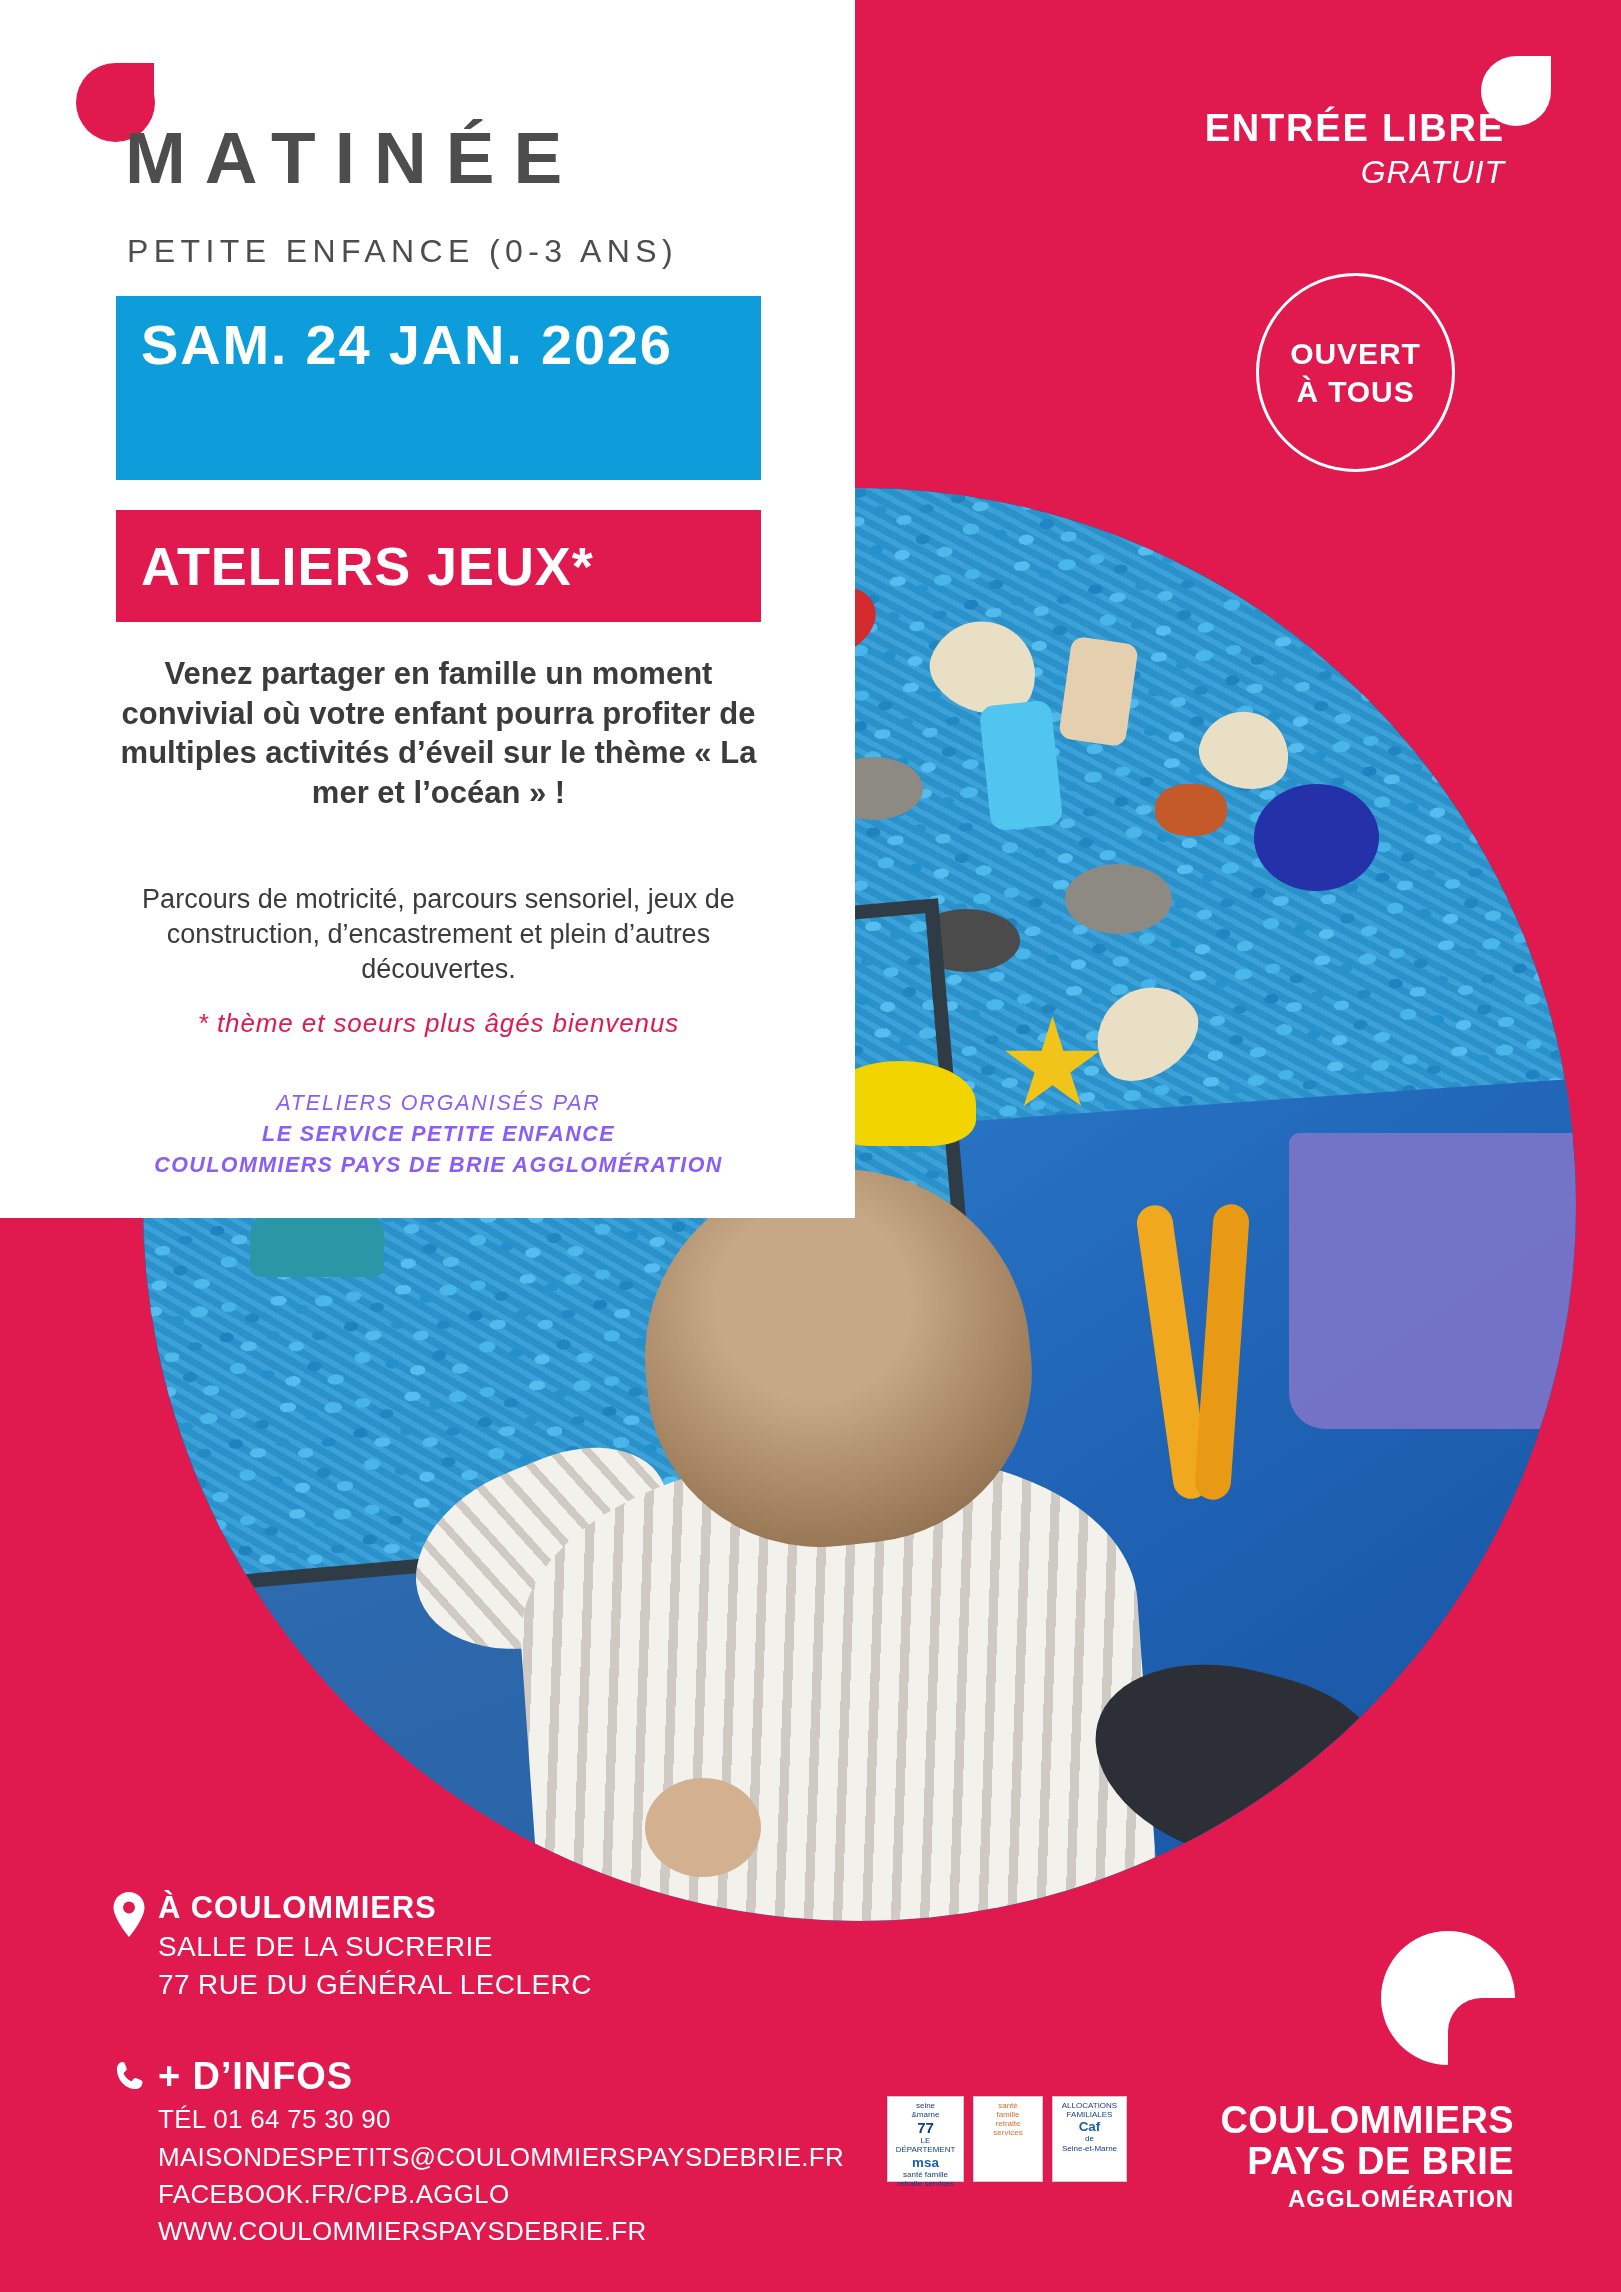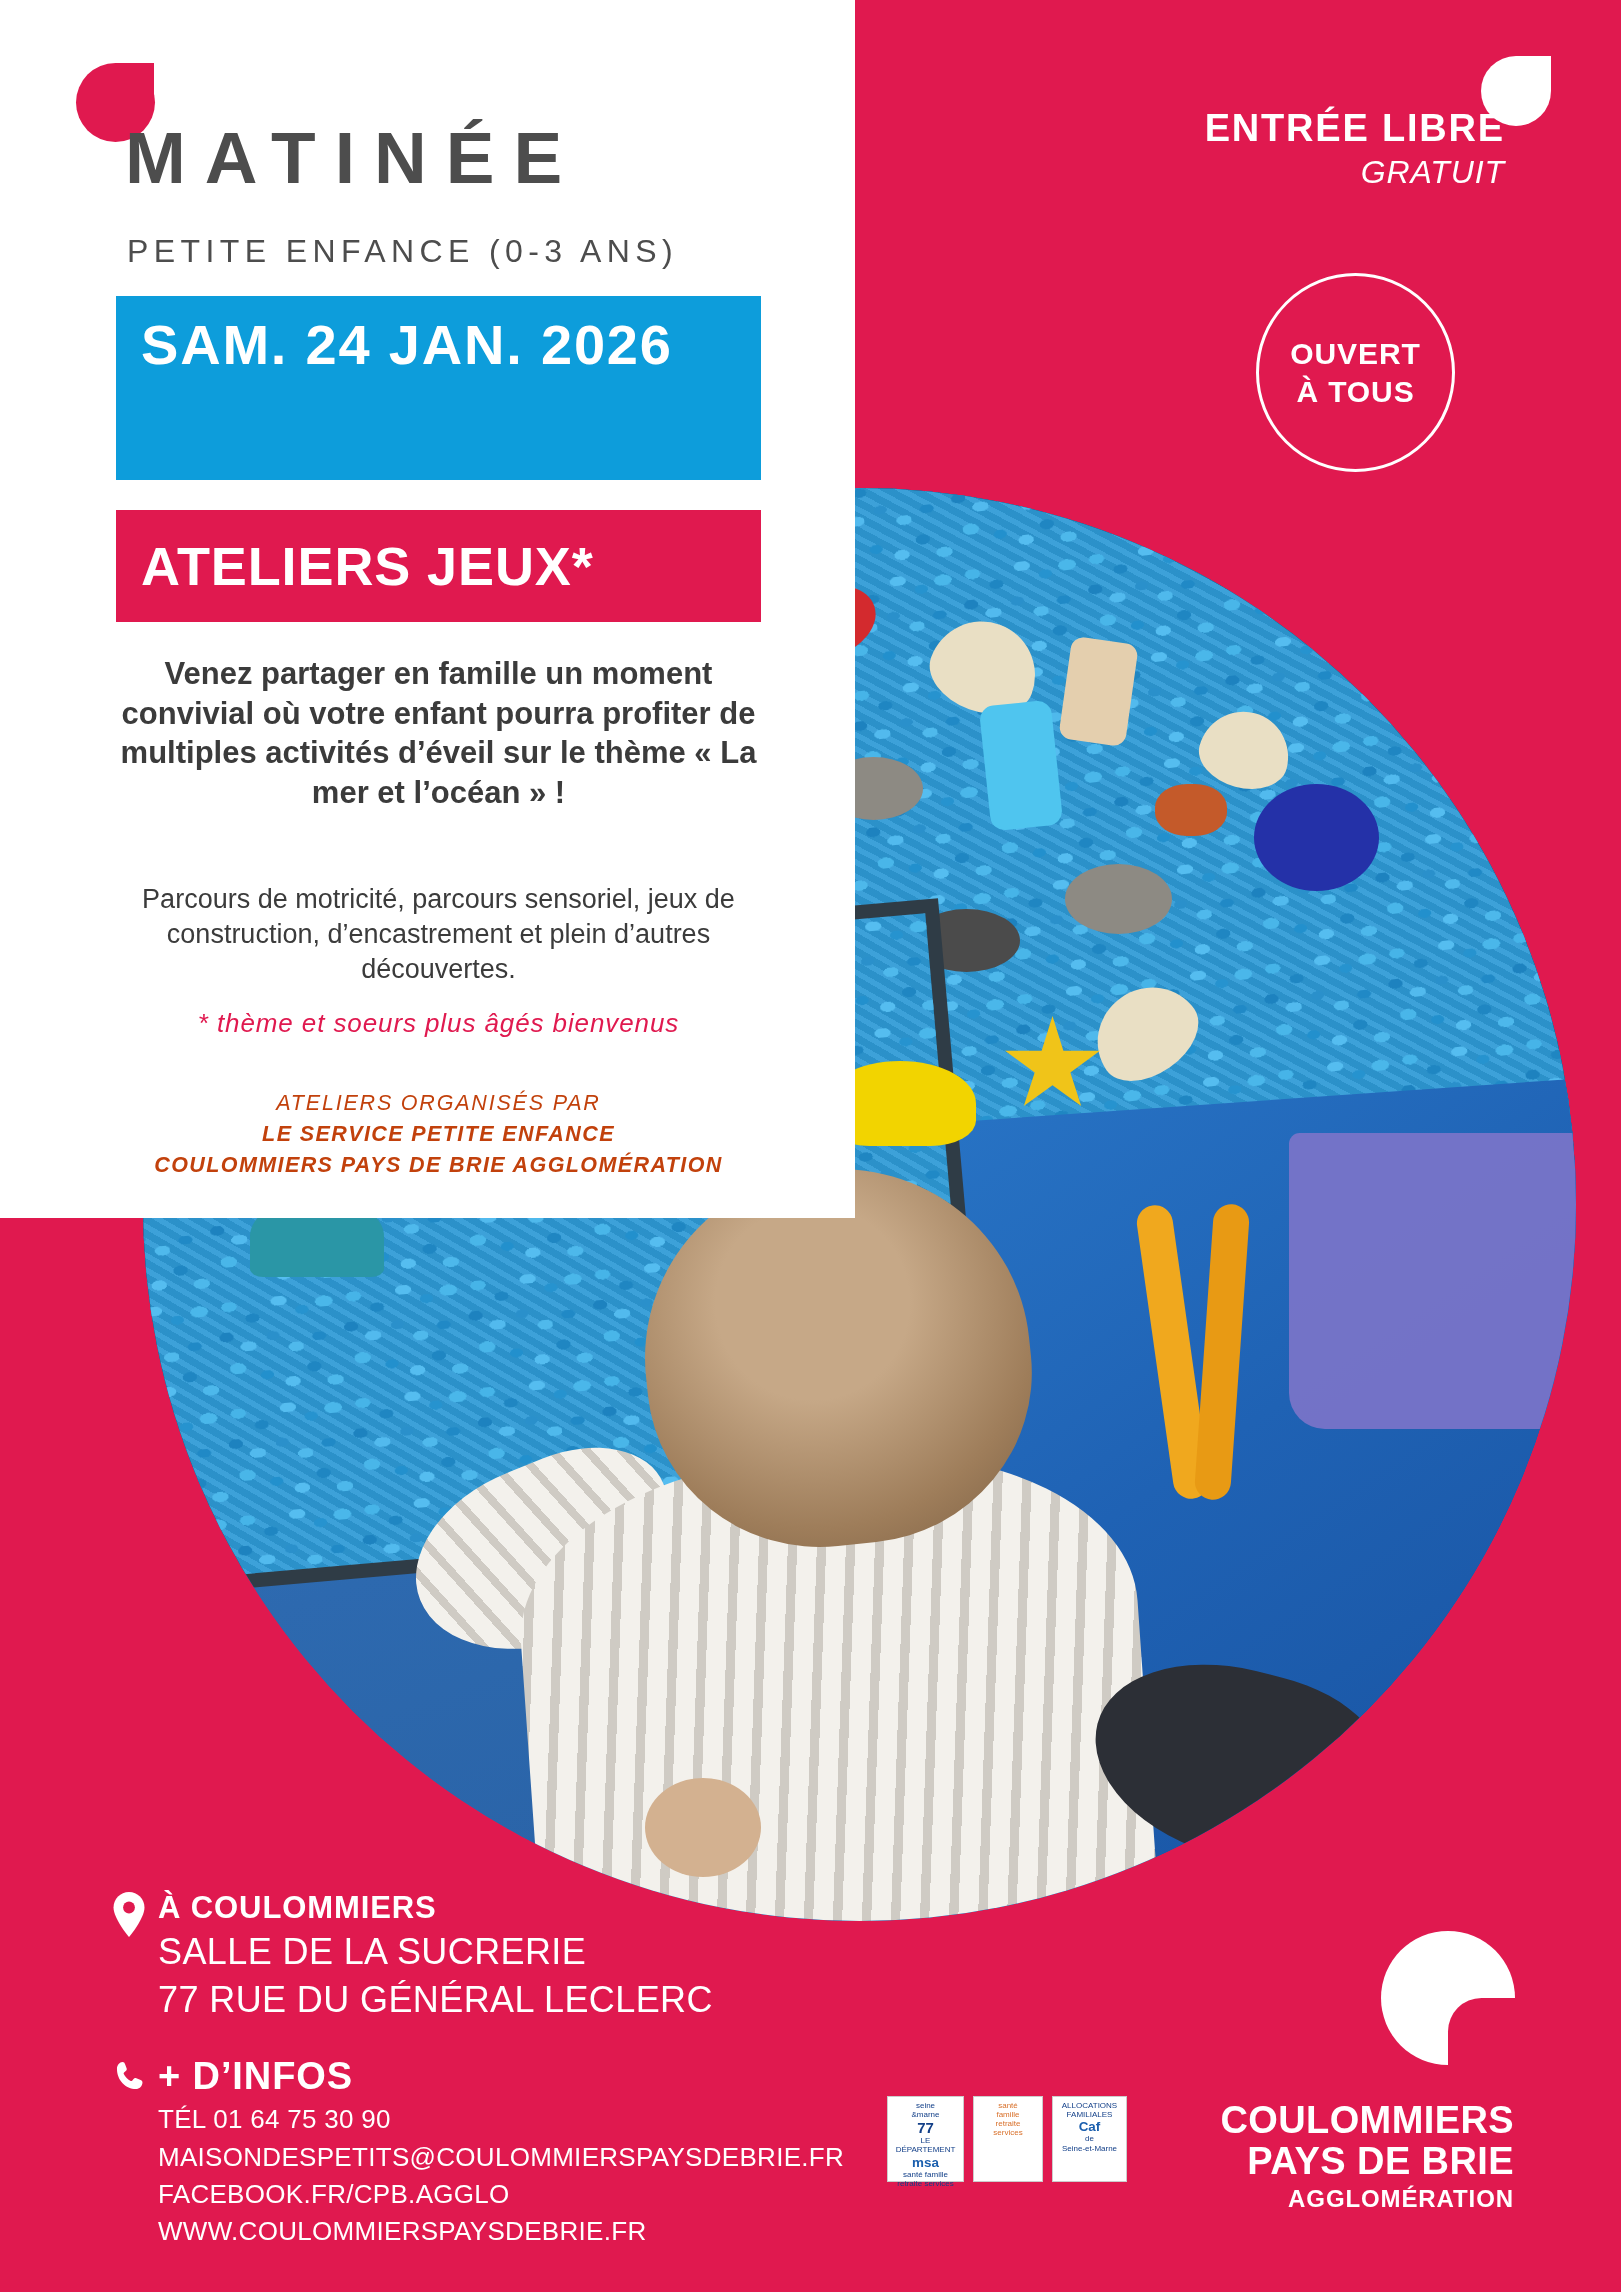--- a/index.html
+++ b/index.html
@@ -221,21 +221,21 @@
     color: #e0194f;
     font-size: 26px;
     font-style: italic;
     letter-spacing: 0.9px;
   }
   .organisers {
     position: absolute;
     left: 116px; top: 1088px;
     width: 645px;
     text-align: center;
-    color: #c2410c;
+    color: #8b5cf6;
     font-size: 21.5px;
     font-style: italic;
     letter-spacing: 1.4px;
     line-height: 1.45;
   }
   .organisers .l1 { letter-spacing: 1.8px; }
   .organisers .l2, .organisers .l3 { font-weight: bold; }
 
   
   .entree {
@@ -281,21 +281,21 @@
     position: absolute; left: -2.7px; top: 1.8px; width: 34px; height: 45px;
   }
   .loc-title {
     margin-left: 43px;
     font-size: 31px;
     font-weight: bold;
     letter-spacing: 0.9px;
   }
   .loc-l2, .loc-l3 {
     margin-left: 43px;
-    font-size: 36px;
+    font-size: 28px;
     letter-spacing: 0.4px;
     margin-top: 5.4px;
   }
   .info-block {
     position: absolute;
     left: 115px; top: 2055px;
     color: #ffffff;
   }
   .phone-icon { position: absolute; left: -1.8px; top: 3.6px; width: 34px; height: 34px; }
   .info-title { margin-left: 43px; font-size: 38px; font-weight: bold; letter-spacing: 0.9px; }

